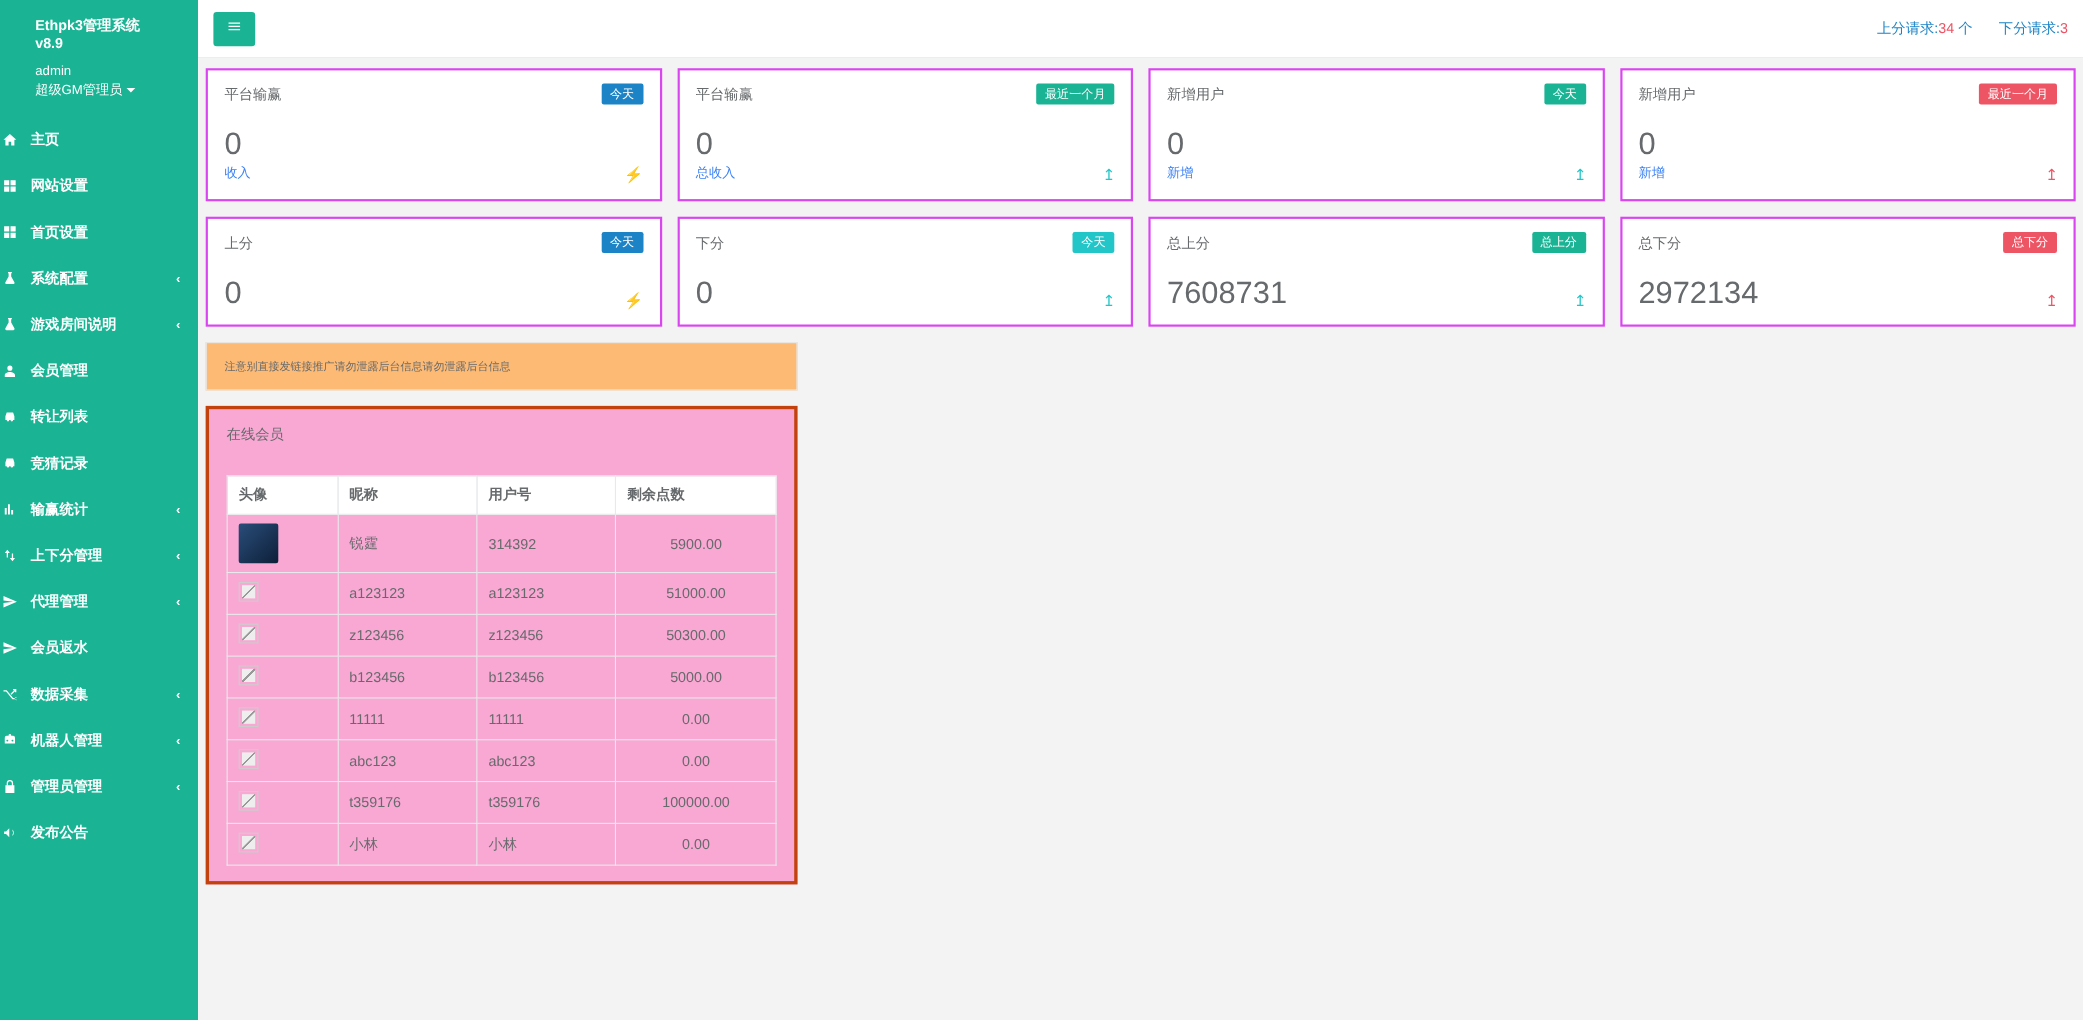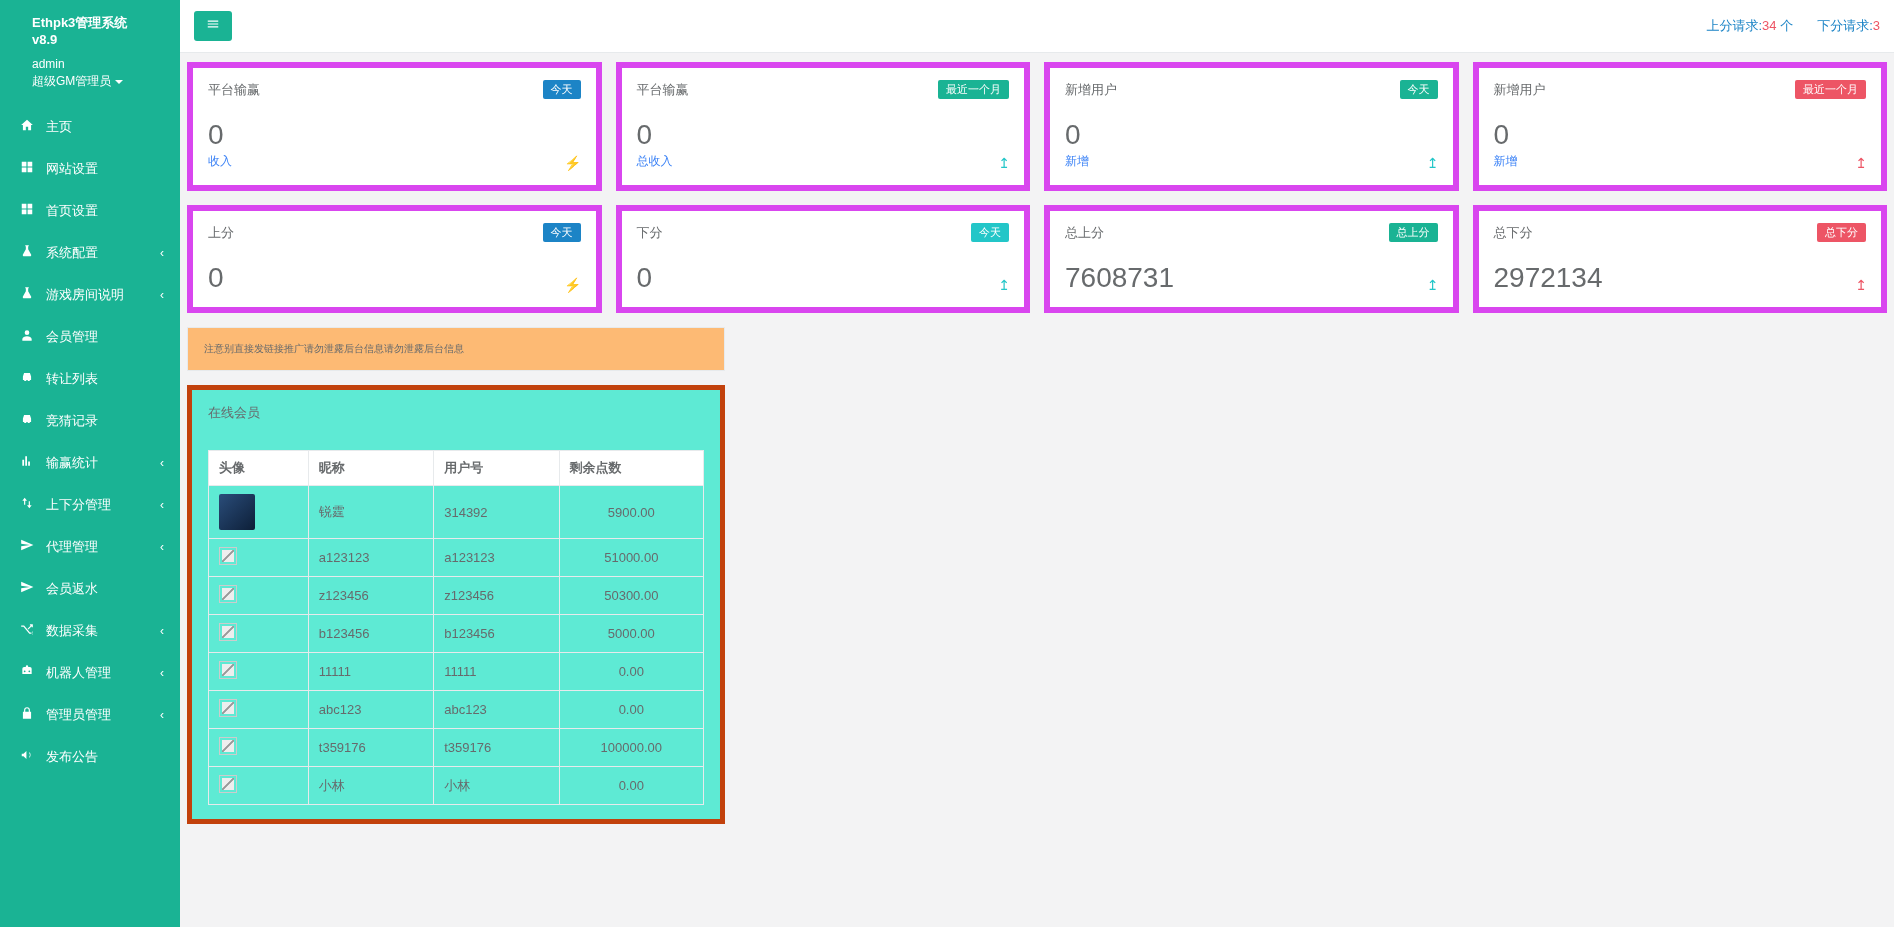--- a/index.html
+++ b/index.html
@@ -7,55 +7,55 @@
 
 .sidebar { position: fixed; left: 0; top: 0; width: 180px; height: 100vh; background: #1ab394; color: #fff; overflow-y: auto; }
 .sidebar-header { padding: 14px 32px 6px; }
 .sidebar-title { font-size: 13px; font-weight: bold; color: #fff; }
 .sidebar-user { font-size: 12px; margin-top: 10px; color: #fff; }
 .sidebar-role { font-size: 12px; margin-top: 2px; color: #fff; display: flex; align-items: center; }
 .sidebar-role .caret { margin-left: 4px; border-top: 4px solid #fff; border-left: 4px solid transparent; border-right: 4px solid transparent; display: inline-block; }
 
 .nav { list-style: none; margin-top: 10px; }
 .nav li { position: relative; }
-.nav li a { display: flex; padding: 12px 18px; color: #fff; text-decoration: none; font-size: 13px; }
+.nav li a { display: flex; align-items: center; padding: 12px 0; color: #fff; text-decoration: none; font-size: 13px; font-weight: bold; }
 .nav .nav-icon { width: 18px; margin-right: 10px; display: inline-flex; justify-content: center; }
 .nav .arrow { position: absolute; right: 16px; top: 50%; transform: translateY(-50%); font-size: 12px; color: #fff; }
 
 .main { margin-left: 180px; }
 .topbar { background: #fff; height: 53px; display: flex; align-items: center; padding: 0 14px; border-bottom: 1px solid #e7eaec; }
 .hamburger { background: #1ab394; border: none; color: #fff; padding: 6px 12px; border-radius: 3px; cursor: pointer; font-size: 16px; }
 .topbar-right { margin-left: auto; display: flex; gap: 24px; font-size: 13px; align-items: center; }
 .topbar-right span { color: #1c84c6; }
 .topbar-right .count { color: #ed5565; }
 
 .content { padding: 9px 7px; }
 .row { display: flex; gap: 14px; margin-bottom: 14px; }
 .col { flex: 1; }
 
-.card { background: #fff; border: 6px solid #d946ef; }
+.card { background: #fff; border: 2px solid #d946ef; }
 .card-header { padding: 12px 15px; border-bottom: 0; min-height: 42px; display: flex; align-items: center; }
 .card-header h5 { font-size: 13px; font-weight: normal; color: #676a6c; flex: 1; }
 .badge { font-size: 11px; padding: 2px 8px; border-radius: 2px; color: #fff; }
 .badge-info { background: #23c6c8; }
 .badge-primary { background: #1c84c6; }
 .badge-success { background: #1ab394; }
 .badge-danger { background: #ed5565; }
 
 .card-body { padding: 10px 15px 15px; position: relative; }
 .big-num { font-size: 28px; color: #676a6c; line-height: 1; }
 .sub-label { font-size: 12px; color: #3b82f6; margin-top: 4px; }
 .indicator { position: absolute; right: 14px; bottom: 14px; font-size: 14px; }
 .indicator.teal { color: #23c6c8; }
 .indicator.red { color: #ed5565; }
 .indicator.blue { color: #1c84c6; }
 
 .notice { background: #fdba74; border: 1px solid #e7eaec; padding: 14px 16px; font-size: 10px; margin-bottom: 14px; width: 538px; }
 
-.online-card { background: #5eead4; border: 5px solid #c2410c; width: 538px; }
+.online-card { background: #f9a8d4; border: 3px solid #c2410c; width: 538px; }
 .online-header { padding: 14px 16px; font-size: 13px; }
 .online-body { padding: 14px 16px; }
 
 table { width: 100%; border-collapse: collapse; font-size: 13px; }
 th, td { border: 1px solid #e7eaec; padding: 8px 10px; text-align: left; }
 th { background: #fff; font-weight: bold; color: #676a6c; }
 td.num { text-align: center; font-weight: normal; }
 .avatar-img { width: 36px; height: 36px; background: linear-gradient(135deg,#2a4d7a,#0d1f38); border-radius: 2px; display: block; }
 .broken-img { width: 18px; height: 18px; border: 1px solid #ccc; position: relative; display: inline-block; }
 .broken-img::before { content: ""; position: absolute; inset: 2px; background: linear-gradient(135deg,#eee 45%,#999 46%,#999 54%,#eee 55%); }

